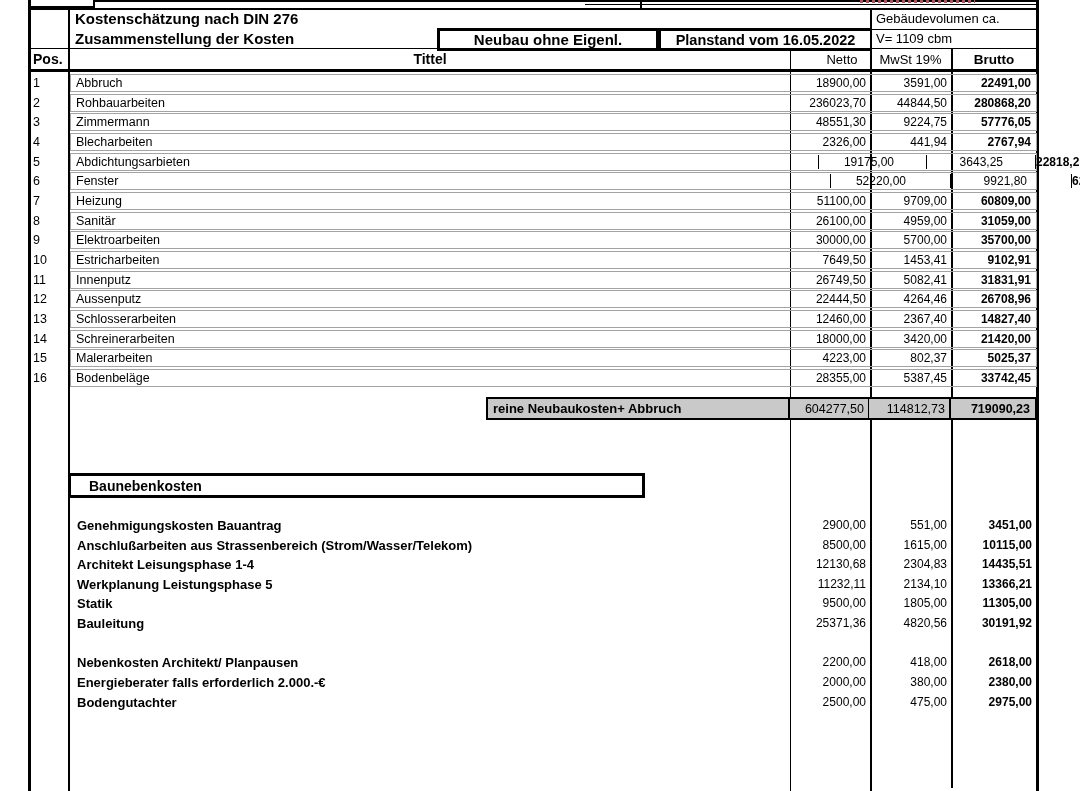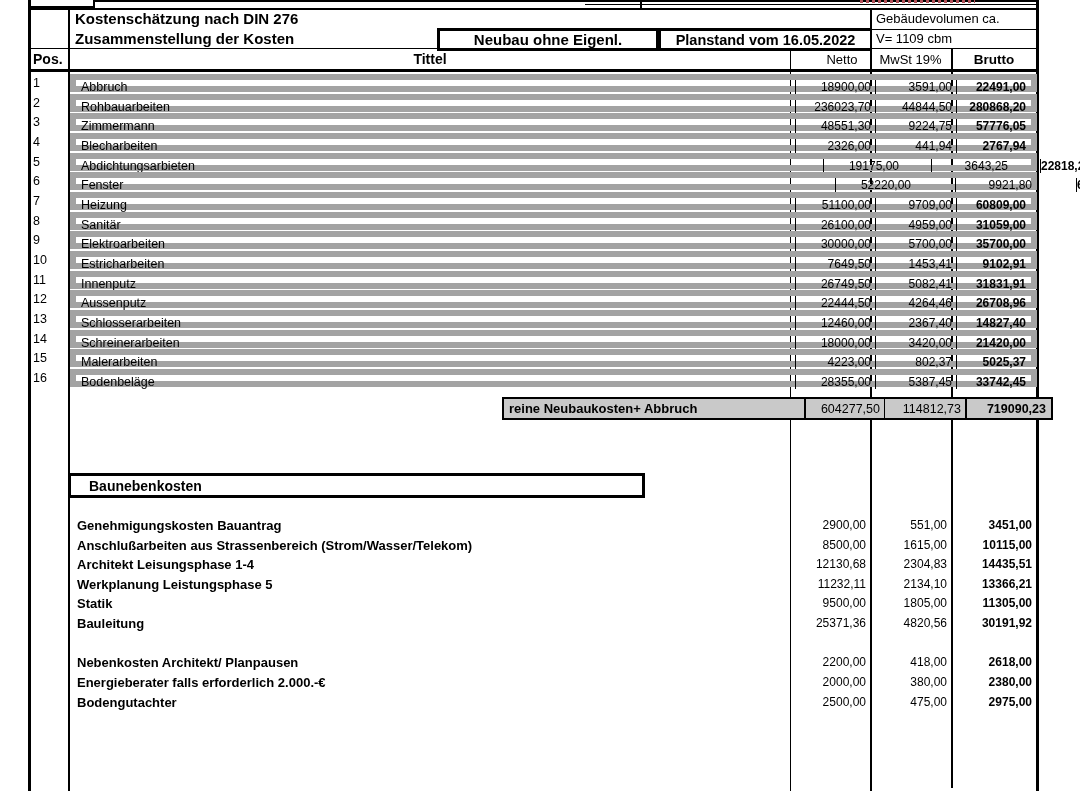--- a/index.html
+++ b/index.html
@@ -7,36 +7,36 @@
         font-family:"Liberation Sans", sans-serif;color:#000;}
   .abs{position:absolute;}
   .ln{position:absolute;background:#000;z-index:1;}
   
   .title{font-weight:bold;font-size:15px;white-space:nowrap;z-index:4;}
   .small{font-size:13px;white-space:nowrap;z-index:4;}
   .box{position:absolute;background:#fff;border:3px solid #000;box-sizing:border-box;z-index:3;
        display:flex;align-items:center;justify-content:center;font-weight:bold;}
   .colhdr{position:absolute;z-index:4;white-space:nowrap;}
   
-  .row{position:absolute;left:70px;width:967px;height:18px;border:6px solid #a3a3a3;
-       box-sizing:border-box;display:flex;align-items:flex-start;font-size:12.5px;z-index:2;}
+  .row{position:absolute;left:70px;width:967px;height:18px;border:1px solid #a3a3a3;
+       box-sizing:border-box;display:flex;align-items:center;font-size:12.5px;z-index:2;}
   .c-titel{flex:0 0 719px;padding-left:5px;box-sizing:border-box;white-space:nowrap;overflow:hidden;}
   .c-netto{flex:0 0 80px;border-left:1px solid #000;box-sizing:border-box;text-align:right;padding-right:4px;font-size:12px;}
   .c-mwst{flex:0 0 81px;border-left:1px solid #000;box-sizing:border-box;text-align:right;padding-right:4px;font-size:12px;}
   .c-brutto{flex:1;border-left:1px solid #000;box-sizing:border-box;text-align:right;padding-right:5px;font-weight:bold;font-size:12px;}
   .pos{position:absolute;left:33px;width:32px;font-size:12.5px;z-index:4;}
   
   .srow{position:absolute;left:70px;width:967px;height:18px;display:flex;align-items:center;font-size:12.5px;z-index:2;}
   .s-titel{flex:0 0 720px;padding-left:7px;box-sizing:border-box;font-weight:bold;font-size:13px;white-space:nowrap;overflow:hidden;}
   .s-netto{flex:0 0 80px;text-align:right;padding-right:4px;box-sizing:border-box;font-size:12px;}
   .s-mwst{flex:0 0 81px;text-align:right;padding-right:4px;box-sizing:border-box;font-size:12px;}
   .s-brutto{flex:1;text-align:right;padding-right:5px;box-sizing:border-box;font-weight:bold;font-size:12px;}
   
   .subrow{position:absolute;left:486px;width:551px;height:23px;border:2px solid #000;box-sizing:border-box;
-          display:flex;align-items:center;z-index:3;margin-left:16px;}
+          display:flex;align-items:center;z-index:3;}
   .st-label{flex:0 0 302px;border-right:2px solid #000;box-sizing:border-box;align-self:stretch;display:flex;align-items:center;
             padding-left:5px;font-weight:bold;font-size:13px;white-space:nowrap;}
   .st-netto{flex:0 0 78px;text-align:right;padding-right:4px;box-sizing:border-box;font-size:12.5px;}
   .st-mwst{flex:0 0 81px;border-left:1px solid #000;align-self:stretch;display:flex;align-items:center;justify-content:flex-end;
            padding-right:4px;box-sizing:border-box;font-size:12.5px;}
   .st-brutto{flex:1;border-left:2px solid #000;align-self:stretch;display:flex;align-items:center;justify-content:flex-end;
            padding-right:5px;box-sizing:border-box;font-weight:bold;font-size:12.5px;}
   .redfrag{position:absolute;left:860px;top:0;width:115px;height:3px;z-index:2;
            background:repeating-linear-gradient(90deg,#b4525a 0 3px,transparent 3px 6px);}
 </style>

